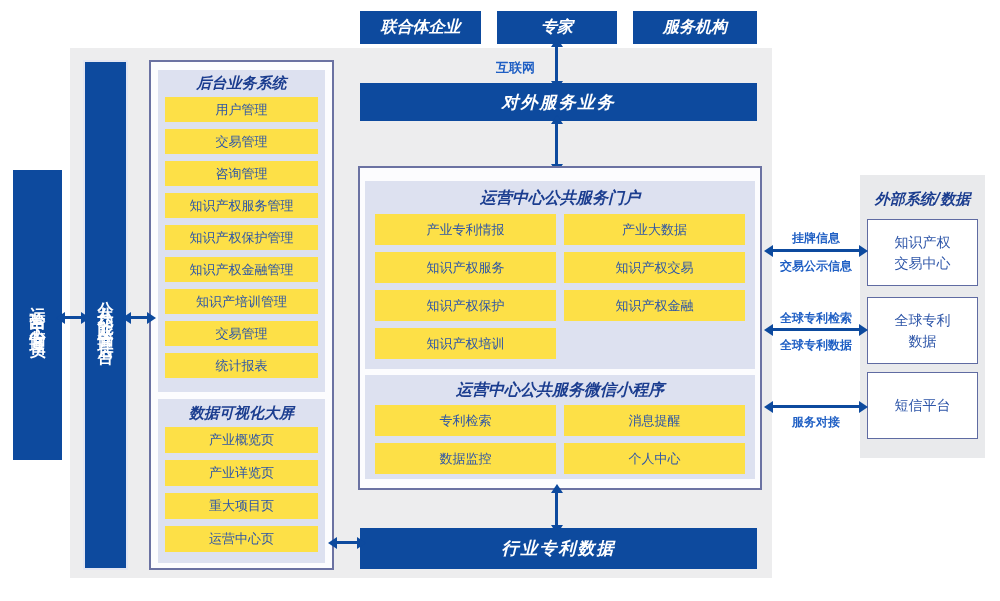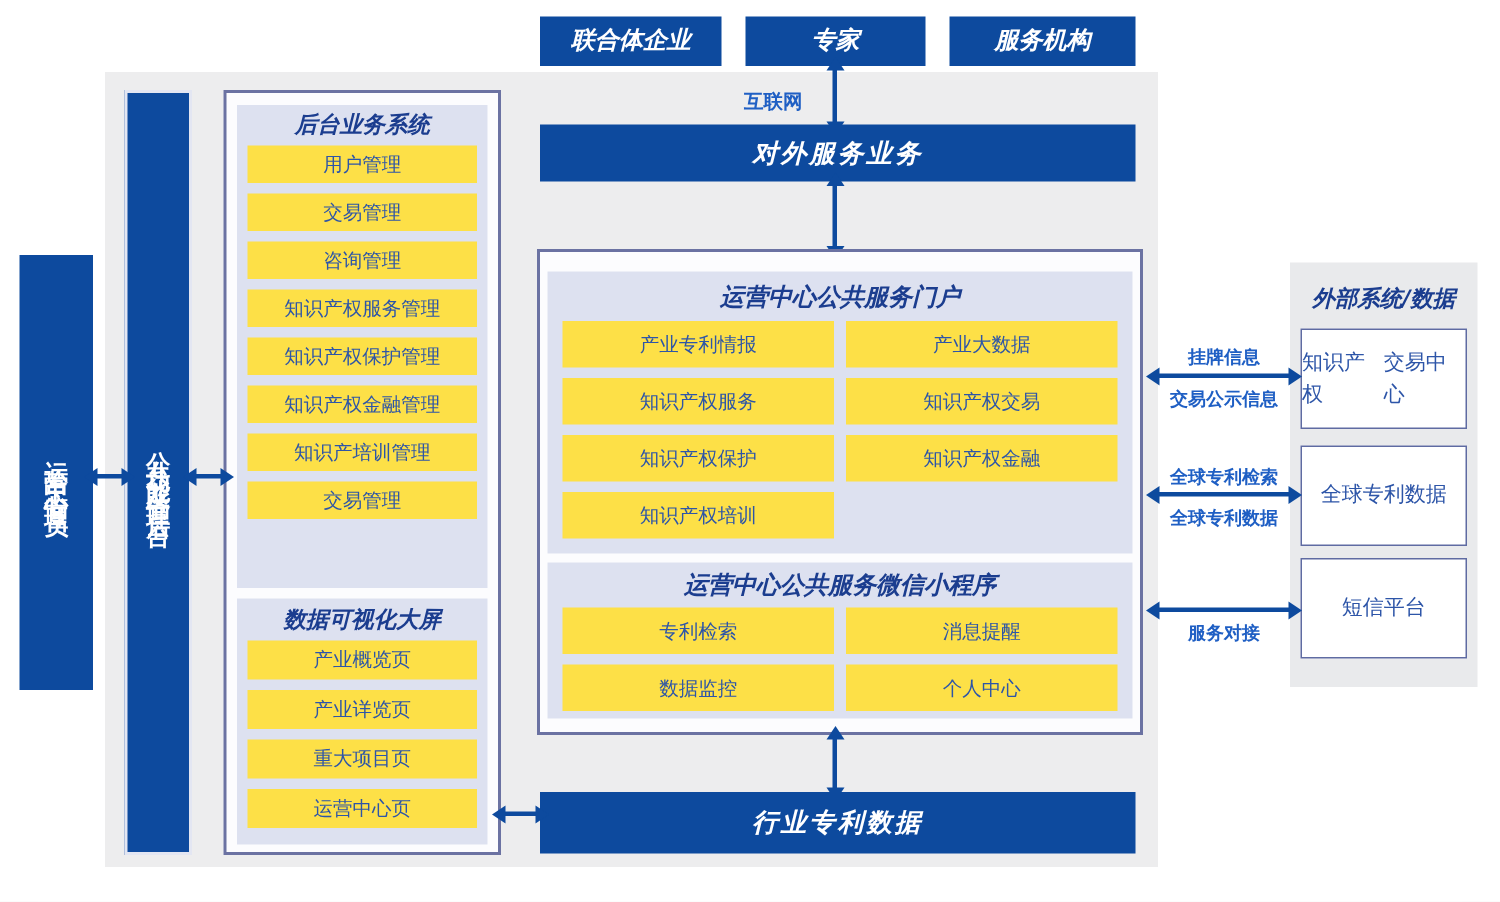--- a/index.html
+++ b/index.html
@@ -48,21 +48,21 @@
     width:0;height:0;border:6px solid transparent;border-top:0;border-bottom:9px solid var(--blue);}
   .varrow::after{content:"";position:absolute;bottom:-8px;left:50%;transform:translateX(-50%);
     width:0;height:0;border:6px solid transparent;border-bottom:0;border-top:9px solid var(--blue);}
 
   .flow-label{position:absolute;left:770px;width:92px;text-align:center;
     font-size:12px;font-weight:bold;color:var(--label-blue);}
   .inet-label{position:absolute;left:496px;top:59px;font-size:13px;font-weight:bold;color:var(--label-blue);}
 
   .ext-box{position:absolute;left:7px;width:111px;height:67px;background:#fff;
     border:1.5px solid #5f6ba2;color:var(--item-text);font-size:14px;line-height:1.45;
-    display:flex;flex-direction:row;align-items:center;justify-content:center;}
+    display:flex;flex-direction:column;align-items:center;justify-content:center;}
   .ext-title{margin-top:15px;text-align:center;font-size:15px;font-weight:bold;
     color:var(--header-text);font-style:italic;}
 </style>
 </head>
 <body>
 
 <div class="stage">
 
   <div class="canvas"></div>
   <div class="right-bg"></div>
@@ -114,20 +114,21 @@
       <div class="panel-header" style="line-height:27px;font-size:15px;">后台业务系统</div>
       <div class="items-col">
         <div class="cell" style="height:25px;">用户管理</div>
         <div class="cell" style="height:25px;">交易管理</div>
         <div class="cell" style="height:25px;">咨询管理</div>
         <div class="cell" style="height:25px;">知识产权服务管理</div>
         <div class="cell" style="height:25px;">知识产权保护管理</div>
         <div class="cell" style="height:25px;">知识产权金融管理</div>
         <div class="cell" style="height:25px;">知识产培训管理</div>
         <div class="cell" style="height:25px;">交易管理</div>
+        <div class="cell" style="height:25px;">统计报表</div>
       </div>
     </div>
 
     <div class="lav-panel" style="left:7px;top:337px;width:167px;height:164px;">
       <div class="panel-header" style="line-height:28px;font-size:15px;">数据可视化大屏</div>
       <div class="items-col">
         <div class="cell" style="height:26px;">产业概览页</div>
         <div class="cell" style="height:26px;">产业详览页</div>
         <div class="cell" style="height:26px;">重大项目页</div>
         <div class="cell" style="height:26px;">运营中心页</div>

